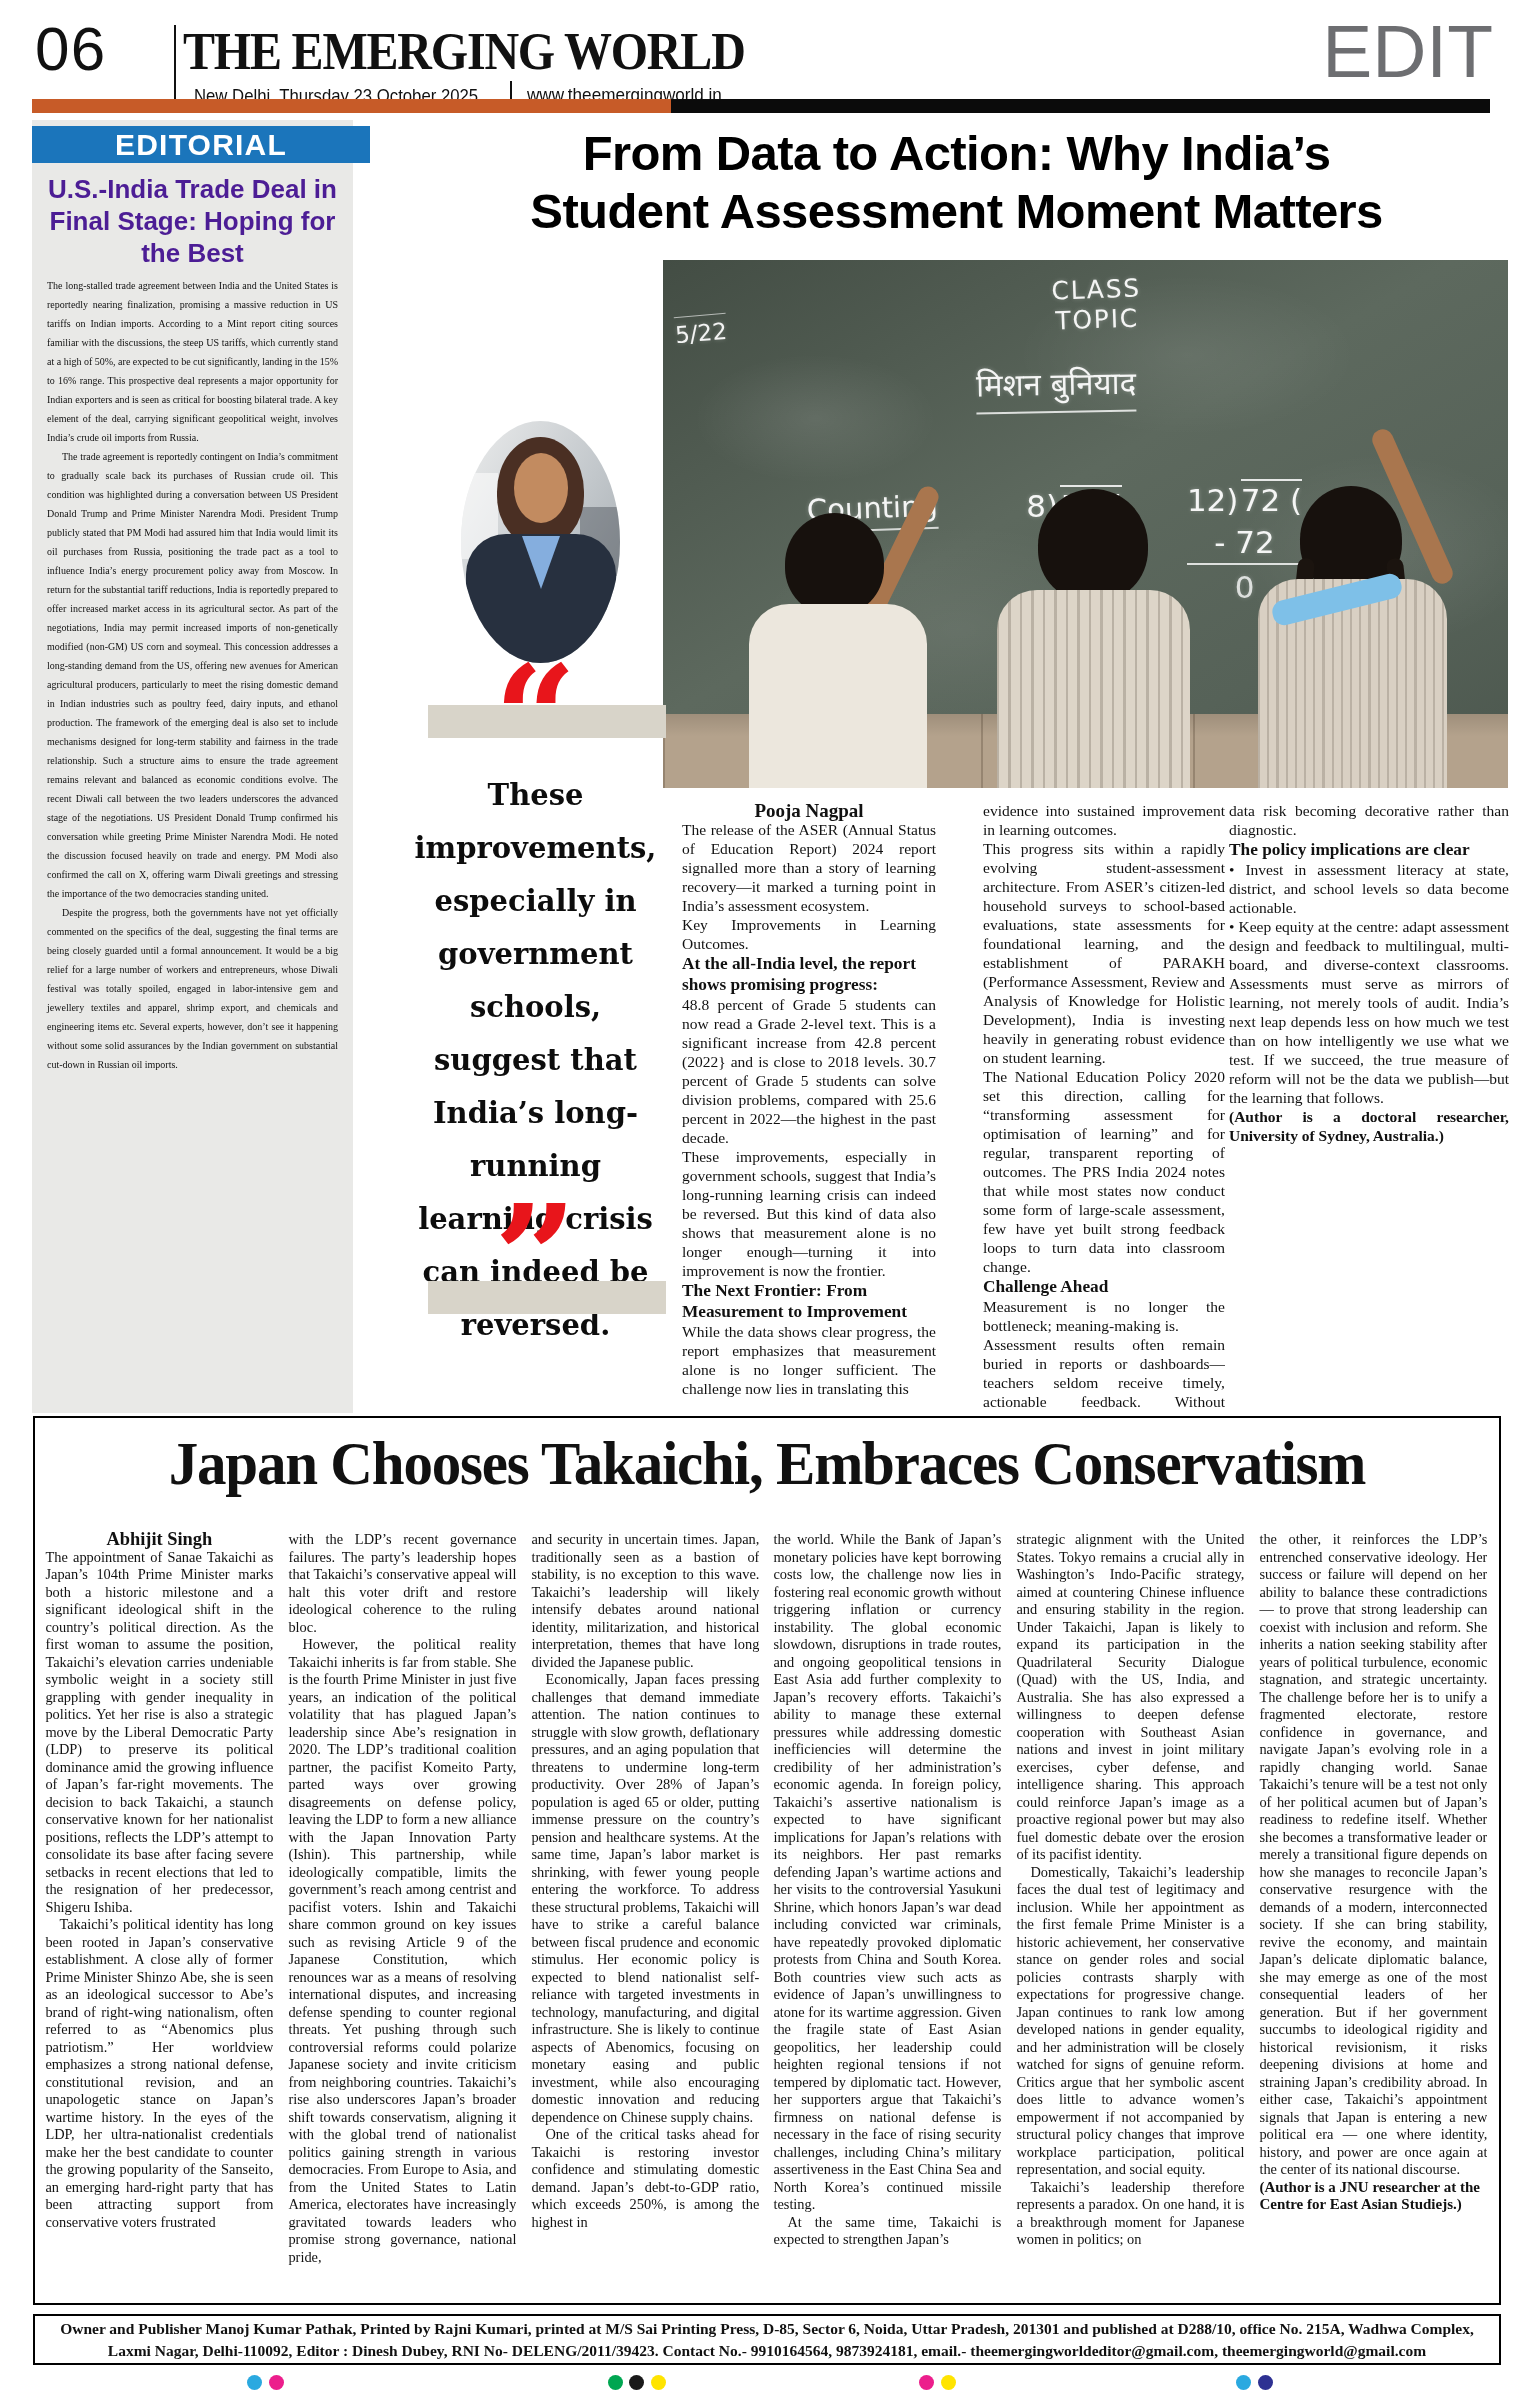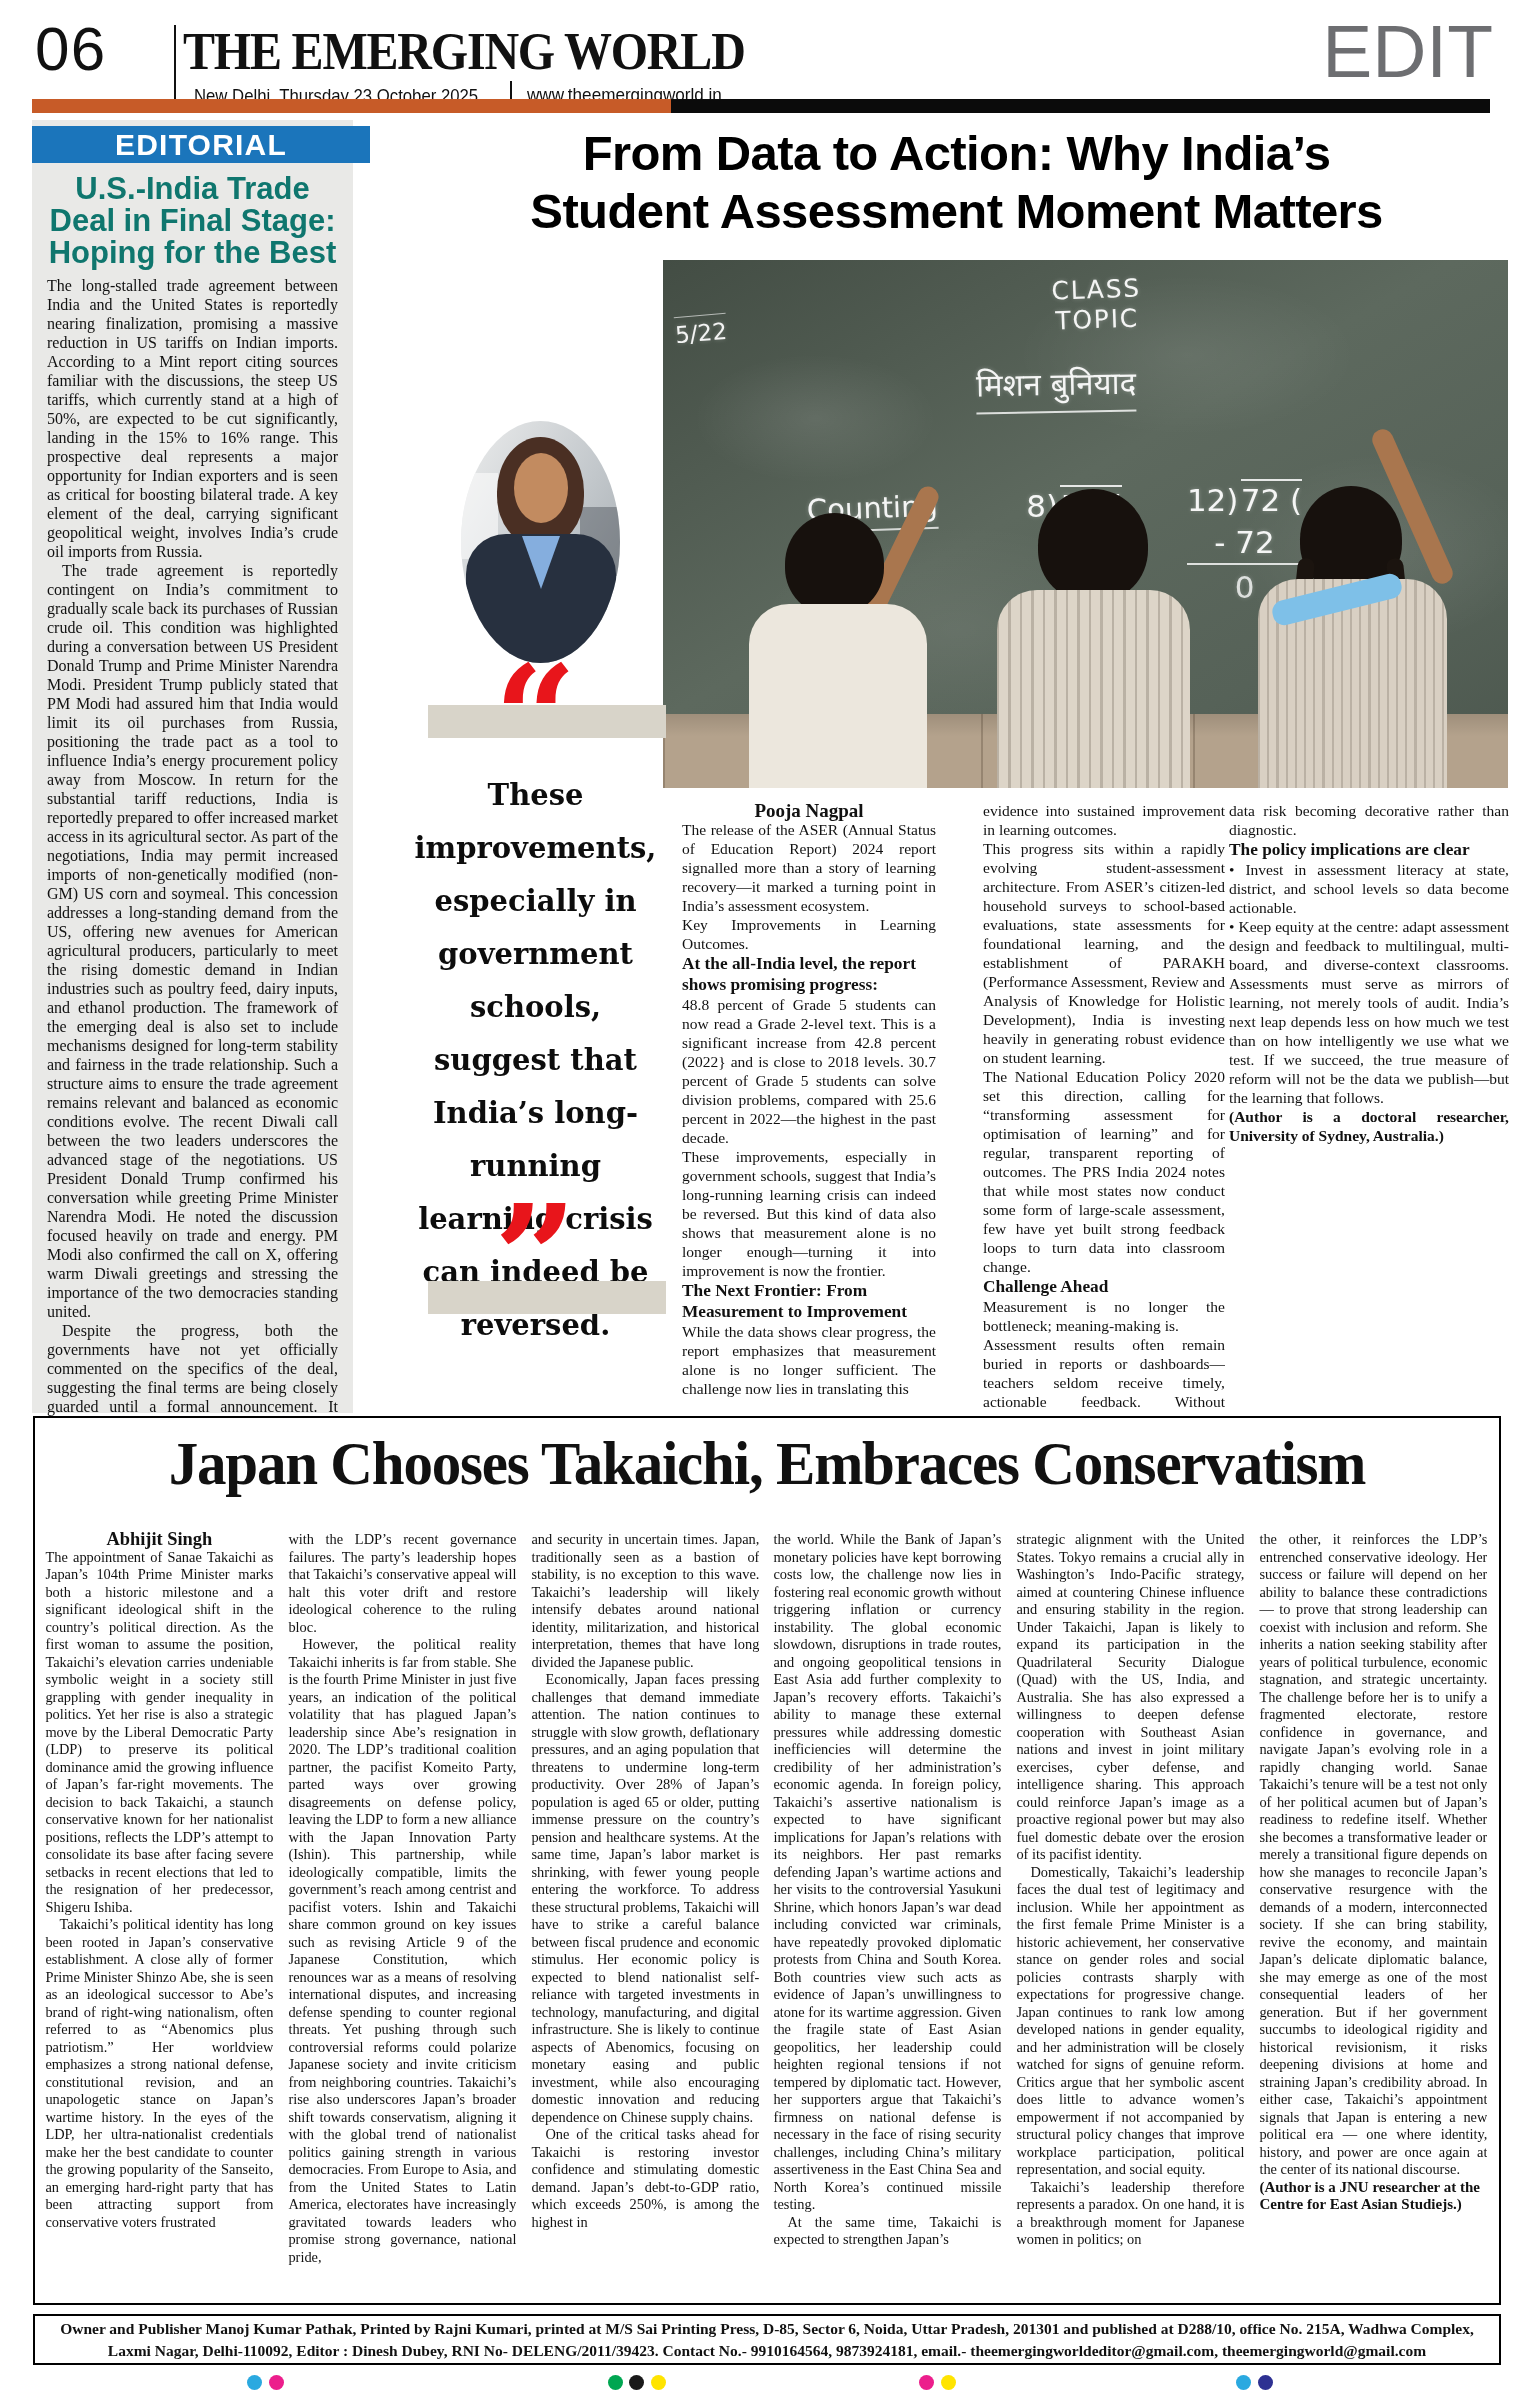--- a/index.html
+++ b/index.html
@@ -23,22 +23,22 @@
   .bar{position:absolute;top:99px;height:14px;}
   .bar.orange{left:32px;width:640px;background:#c75b28;}
   .bar.black{left:671px;width:819px;background:#0b0b0b;}
 
   
   .editorial{position:absolute;left:32px;top:120px;width:321px;height:1293px;background:#e9e9e7;}
   .ed-banner{margin:5.8px auto 0;width:338px;height:37px;background:#1b75bb;color:#fff;
         font-family:"Liberation Sans",sans-serif;font-weight:bold;font-size:30px;line-height:37px;
         text-align:center;letter-spacing:1.2px;}
   .ed-head{margin:10.4px 9.2px 7px;text-align:center;font-family:"Liberation Sans",sans-serif;
-        font-size:31px;line-height:32px;font-weight:bold;color:#0f766e;}
-  .ed-p{margin:0;padding:0 15px;text-align:justify;font-size:16px;line-height:19px;}
+        font-size:26px;line-height:32px;font-weight:bold;color:#4c1d95;}
+  .ed-p{margin:0;padding:0 15px;text-align:justify;font-size:10px;line-height:19px;}
   .ed-p.ind{text-indent:15px;}
 
   
   .lead-head{position:absolute;left:396px;top:124px;width:1121px;margin:0;text-align:center;
         font-family:"Liberation Sans",sans-serif;font-weight:bold;font-size:49px;line-height:58px;
         letter-spacing:-0.6px;color:#000;}
 
   .photo{position:absolute;left:663px;top:260px;width:845px;height:528px;overflow:hidden;
         background:linear-gradient(150deg,#434d44,#5d695e 45%,#566258 75%,#4c574e);}
   .smudge{position:absolute;inset:0;

